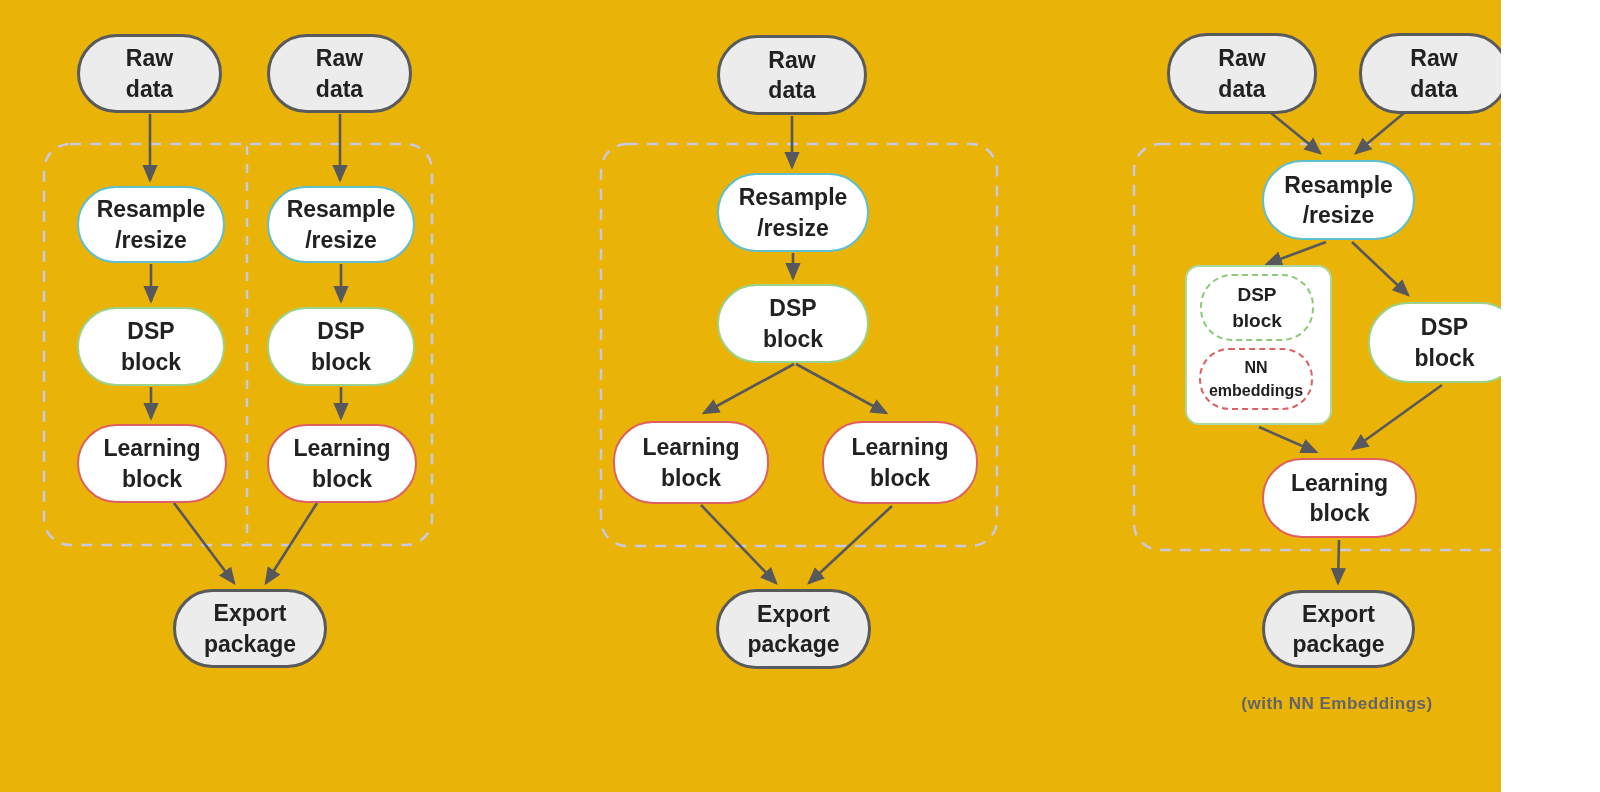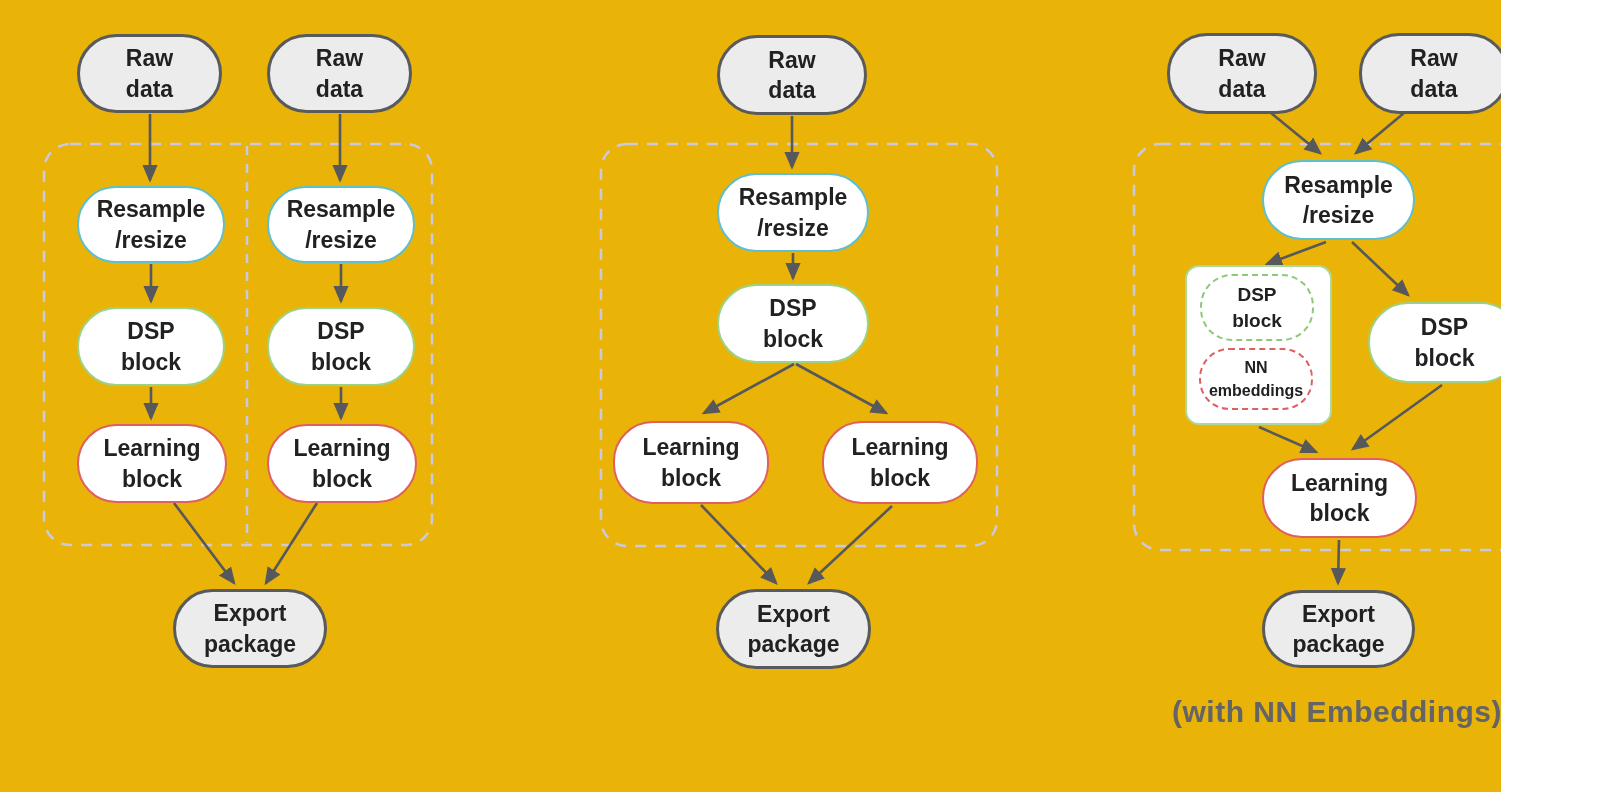--- a/index.html
+++ b/index.html
@@ -27,21 +27,21 @@
   .node.dashed-red{border:2.5px dashed #de6060;background:transparent;border-radius:30px;font-size:16px;line-height:1.45;}
   .groupbox{
     position:absolute;z-index:2;box-sizing:border-box;
     background:#ffffff;border:2.5px solid #abd89c;border-radius:14px;
   }
   .caption{
     position:absolute;z-index:1;width:350px;
     text-align:center;color:#636466;letter-spacing:1px;
   }
   .caption .title-line{font-size:40px;line-height:1.1;}
-  .caption .subtitle-line{font-size:30px;line-height:1.2;margin-top:6px;letter-spacing:0.5px;}
+  .caption .subtitle-line{font-size:17px;line-height:1.2;margin-top:6px;letter-spacing:0.5px;}
 </style>
 </head>
 <body>
 
 <div class="stage">
 
   <svg class="layer" width="1600" height="792">
     <defs>
       <marker id="arrow" viewBox="0 0 10 10" refX="8.5" refY="5" markerWidth="6.8" markerHeight="6.8" orient="auto">
         <path d="M0,0.7 L10,5 L0,9.3 z" fill="#57585b"></path>

